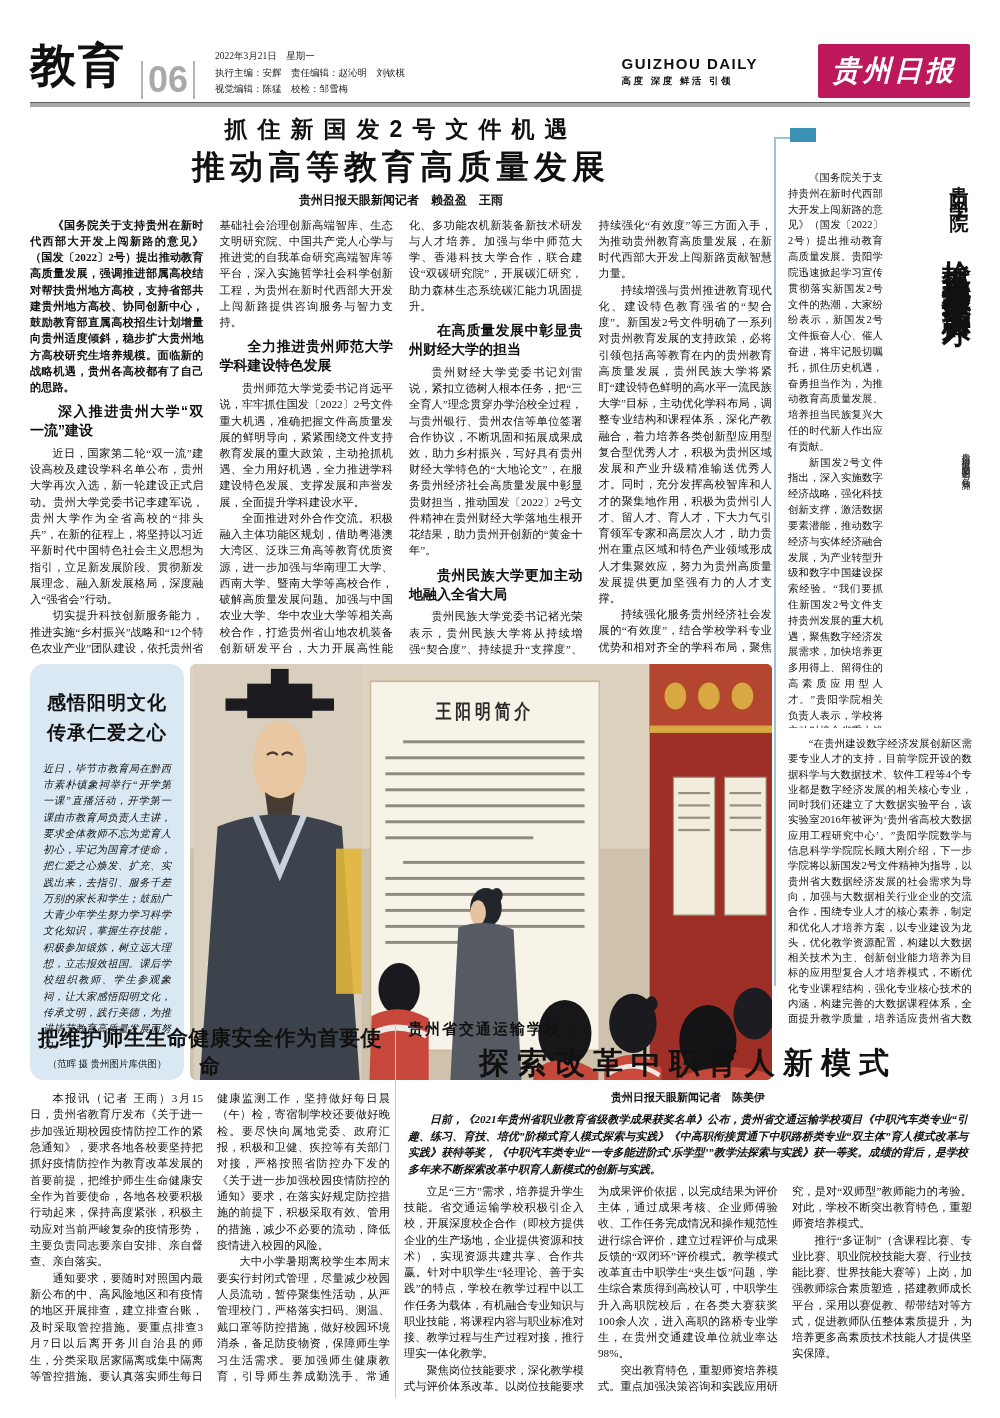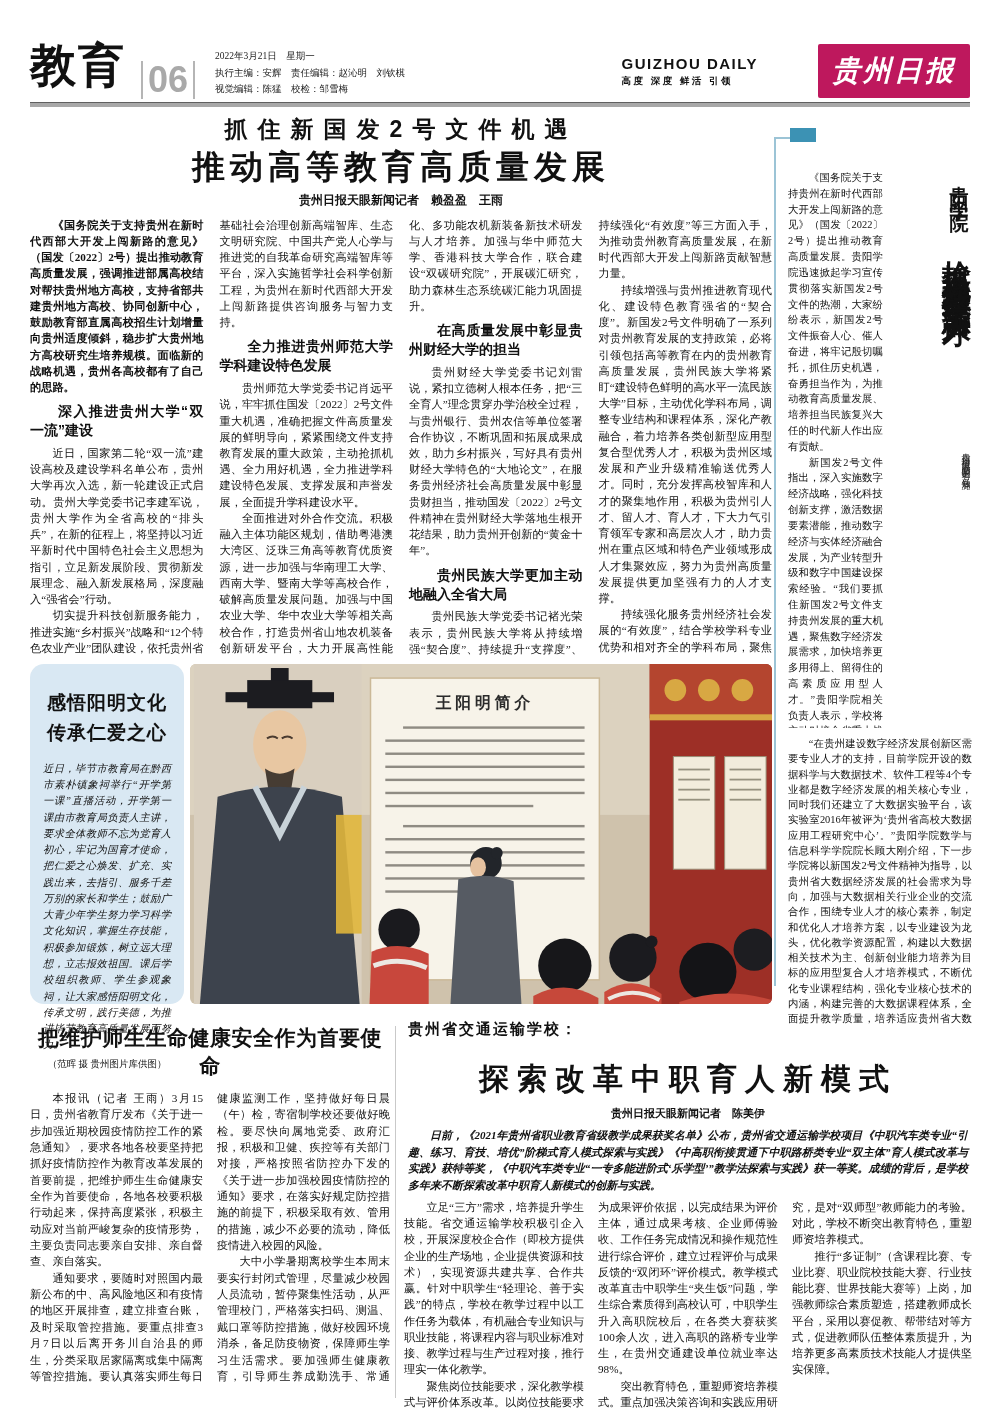--- a/index.html
+++ b/index.html
@@ -38,37 +38,37 @@
   .sb-top{display:flex;height:558px;overflow:hidden;}
   .sb-intro{width:95px;font-size:10.4px;line-height:1.52;text-align:justify;overflow:hidden;}
   .sb-intro p{margin:0;text-indent:2em;}
   .sb-vert{flex:1;writing-mode:vertical-rl;display:flex;}
   .sb-kicker{font-family:"Liberation Sans",sans-serif;font-weight:900;font-size:19px;letter-spacing:9px;margin-bottom:4px;}
   .sb-headline{font-family:"Liberation Sans",sans-serif;font-weight:900;font-size:29px;letter-spacing:4px;line-height:1.1;}
   .sb-byline{font-size:9px;letter-spacing:2px;padding-top:148px;color:#222;}
   .sb-body{margin-top:8px;height:292px;overflow:hidden;font-size:10.4px;line-height:1.47;text-align:justify;}
   .sb-body p{margin:0;text-indent:2em;}
   
-  .photo-strip{position:absolute;left:30px;top:664px;width:742px;height:340px;display:flex;}
+  .photo-strip{position:absolute;left:30px;top:664px;width:742px;height:416px;display:flex;}
   .cap-box{width:154px;background:#d9e8f3;border-radius:14px;padding:24px 13px 12px;box-sizing:border-box;}
   .cap-title{font-family:"Liberation Sans",sans-serif;text-align:center;font-weight:900;font-size:19px;line-height:1.6;letter-spacing:1px;}
   .cap-text{margin-top:12px;font-size:10.3px;line-height:1.58;text-align:justify;font-style:italic;}
   .cap-credit{margin-top:4px;text-align:center;font-size:9.5px;}
   .photo{flex:1;margin-left:6px;border-radius:6px;overflow:hidden;}
   .photo svg{display:block;width:100%;height:100%;}
   
   .bl-art{position:absolute;left:30px;top:1018px;width:360px;}
   .bl-kicker{font-family:"Liberation Sans",sans-serif;text-align:center;font-weight:800;font-size:14.5px;letter-spacing:2px;}
   .bl-headline{font-family:"Liberation Sans",sans-serif;text-align:center;font-weight:900;font-size:21px;letter-spacing:0.5px;margin-top:6px;}
   .bl-body{margin-top:10px;height:306px;overflow:hidden;column-count:2;column-gap:14px;font-size:11.2px;line-height:1.46;text-align:justify;}
   .bl-body p{margin:0;text-indent:2em;}
   .bm-divider{position:absolute;left:395px;top:1026px;width:1px;height:372px;background:#c9c9c9;}
   .br-art{position:absolute;left:404px;top:1012px;width:568px;}
   .br-kicker{font-family:"Liberation Sans",sans-serif;font-weight:800;font-size:15px;letter-spacing:2px;padding-left:4px;margin-top:8px;}
-  .br-headline{font-family:"Liberation Sans",sans-serif;text-align:center;font-weight:900;font-size:30px;letter-spacing:8px;margin-top:20px;}
+  .br-headline{font-family:"Liberation Sans",sans-serif;text-align:center;font-weight:900;font-size:30px;letter-spacing:8px;margin-top:4px;}
   .br-byline{text-align:center;font-size:11px;font-weight:700;margin-top:6px;}
   .br-intro{margin-top:6px;font-size:11px;line-height:1.5;text-align:justify;text-indent:2em;font-style:italic;font-weight:600;padding:0 4px;}
   .br-body{margin-top:6px;height:238px;overflow:hidden;column-count:3;column-gap:14px;font-size:11.2px;line-height:1.45;text-align:justify;}
   .br-body p{margin:0;text-indent:2em;}
 </style>
 </head>
 <body>
 
 <div class="page">
 

